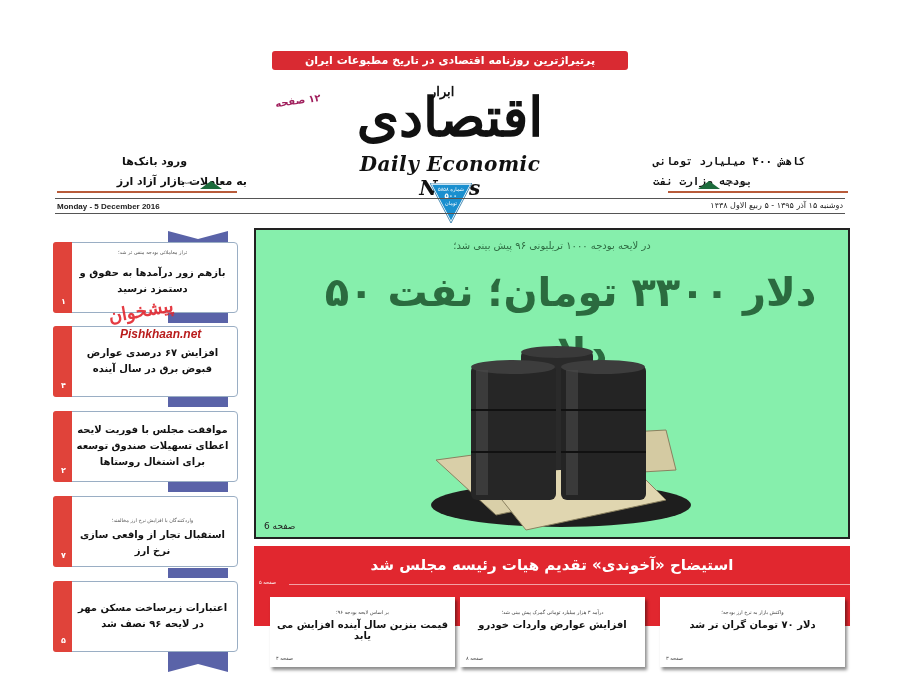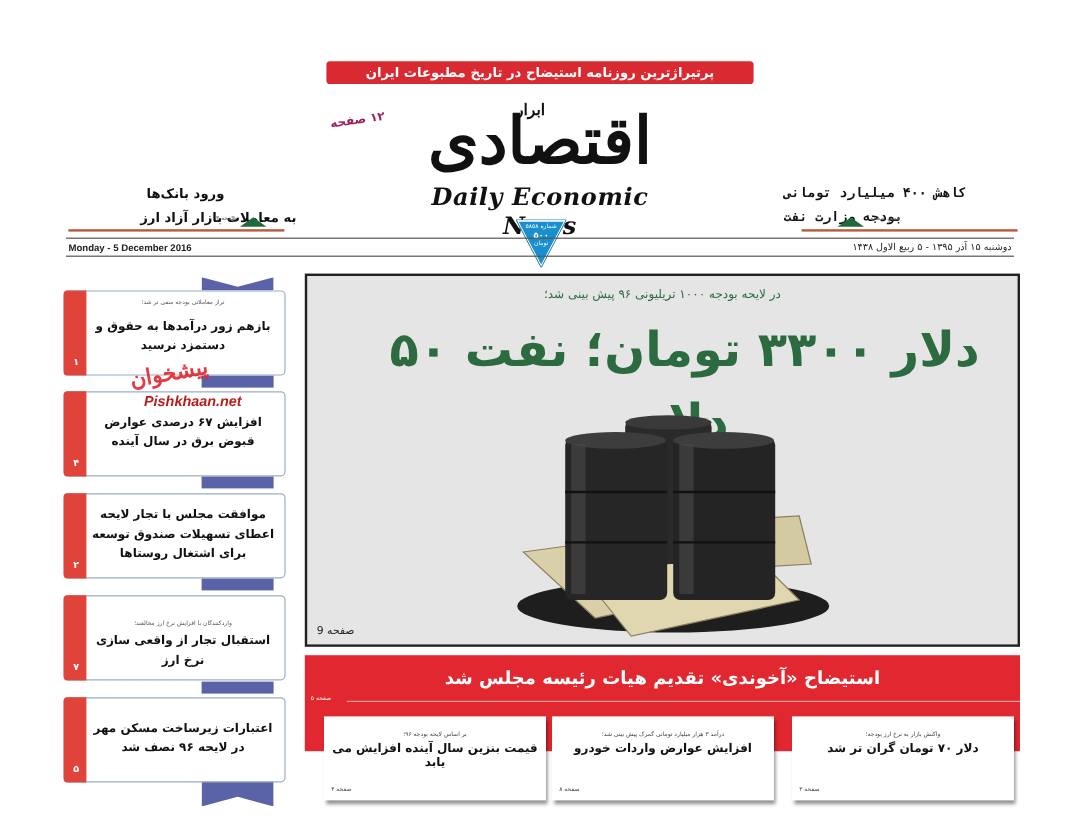--- a/index.html
+++ b/index.html
@@ -61,21 +61,21 @@
   .side-page { position: absolute; top: 179px; font-size: 5px; color: #555; }
   .side-tri {
     position: absolute; top: 181px; width: 0; height: 0;
     border-left: 11px solid transparent; border-right: 11px solid transparent;
     border-bottom: 8px solid #1c6b3c;
   }
 
   
   .main-box {
     position: absolute; left: 254px; top: 228px; width: 596px; height: 311px;
-    border: 2px solid #222; background: #e5e5e5;
+    border: 2px solid #222; background: #86efac;
   }
   .kicker { position: absolute; top: 10px; width: 100%; text-align: center; font-size: 10px; color: #2e6b42; }
   .big-headline {
     position: absolute; top: 32px; width: 100%; text-align: center; font-size: 40px;
     font-weight: bold; color: #2b6b3f; line-height: 60px; letter-spacing: -1px; padding-left: 37px;
   }
   .hero-img { position: absolute; left: 120px; top: 110px; width: 360px; height: 195px; }
   .main-page { position: absolute; left: 8px; bottom: 6px; font-size: 9px; color: #222; }
 
   
@@ -112,21 +112,21 @@
   .ribbon { position: absolute; left: 168px; width: 60px; height: 10px; background: #5a63a8; }
   .ribbon-top { position: absolute; left: 168px; top: 231px; width: 60px; height: 11px; }
   .ribbon-bottom { position: absolute; left: 168px; top: 650px; width: 60px; height: 22px; }
 
   .watermark-fa { position: absolute; left: 108px; top: 300px; font-size: 18px; font-weight: bold; color: #e2262f; transform: rotate(-10deg); opacity: 0.9; font-family: "DejaVu Serif", serif; }
   .watermark-en { position: absolute; left: 120px; top: 327px; font-size: 12px; font-weight: bold; font-style: italic; color: #b91c1c; font-family: "Liberation Sans", sans-serif; }
 </style>
 </head>
 <body>
 
-<div class="tagline rtl">پرتیراژترین روزنامه استیضاح در تاریخ مطبوعات ایران</div>
+<div class="tagline rtl">پرتیراژترین روزنامه اقتصادی در تاریخ مطبوعات ایران</div>
 <div class="pages-count rtl">۱۲ صفحه</div>
 <div class="logo-fa rtl">اقتصادی</div>
 <div class="logo-abrar rtl">ابرار</div>
 <div class="logo-en">Daily Economic News</div>
 
 <div class="price-badge">
   <svg viewBox="0 0 42 40">
     <polygon points="1,1 41,1 21,39" fill="#1a8fcf" stroke="#fff" stroke-width="1.5"></polygon>
     <polygon points="0,0 42,0 21,40" fill="none" stroke="#1a6ea0" stroke-width="0.8"></polygon>
   </svg>
@@ -171,21 +171,21 @@
     <ellipse cx="137" cy="27" rx="42" ry="7" fill="#3d3d3d"></ellipse>
     <rect x="100" y="30" width="12" height="125" fill="#4a4a4a" opacity="0.6"></rect>
     <line x1="95" y1="70" x2="180" y2="70" stroke="#111" stroke-width="2"></line>
     <line x1="95" y1="112" x2="180" y2="112" stroke="#111" stroke-width="2"></line>
     <rect x="185" y="25" width="85" height="135" rx="6" fill="#242424"></rect>
     <ellipse cx="227" cy="27" rx="42" ry="7" fill="#3d3d3d"></ellipse>
     <rect x="190" y="30" width="12" height="125" fill="#4a4a4a" opacity="0.6"></rect>
     <line x1="185" y1="70" x2="270" y2="70" stroke="#111" stroke-width="2"></line>
     <line x1="185" y1="112" x2="270" y2="112" stroke="#111" stroke-width="2"></line>
   </svg>
-  <div class="main-page rtl">صفحه 9</div>
+  <div class="main-page rtl">صفحه 6</div>
 </div>
 
 <div class="red-block">
   <div class="red-headline rtl">استیضاح «آخوندی» تقدیم هیات رئیسه مجلس شد</div>
   <div class="red-rule"></div>
   <div class="red-page rtl">صفحه ۵</div>
 </div>
 
 <div class="card rtl" style="left:270px;">
   <div class="ck">بر اساس لایحه بودجه ۹۶؛</div>
@@ -221,21 +221,21 @@
   <div class="lh" style="top:22px;">بازهم زور درآمدها به حقوق و دستمزد نرسید</div>
 </div>
 <div class="lbox rtl" style="top:326px;">
   <div class="strip"></div>
   <div class="num">۴</div>
   <div class="lh" style="top:18px;text-align:center;">افزایش ۶۷ درصدی عوارض قبوض برق در سال آینده</div>
 </div>
 <div class="lbox rtl" style="top:411px;">
   <div class="strip"></div>
   <div class="num">۲</div>
-  <div class="lh" style="top:10px;">موافقت مجلس با تجار لایحه اعطای تسهیلات صندوق توسعه برای اشتغال روستاها</div>
+  <div class="lh" style="top:10px;">موافقت مجلس با فوریت لایحه اعطای تسهیلات صندوق توسعه برای اشتغال روستاها</div>
 </div>
 <div class="lbox rtl" style="top:496px;">
   <div class="strip"></div>
   <div class="num">۷</div>
   <div class="lk" style="top:20px;">واردکنندگان با افزایش نرخ ارز مخالفند؛</div>
   <div class="lh" style="top:30px;">استقبال تجار از واقعی سازی نرخ ارز</div>
 </div>
 <div class="lbox rtl" style="top:581px;">
   <div class="strip"></div>
   <div class="num">۵</div>

